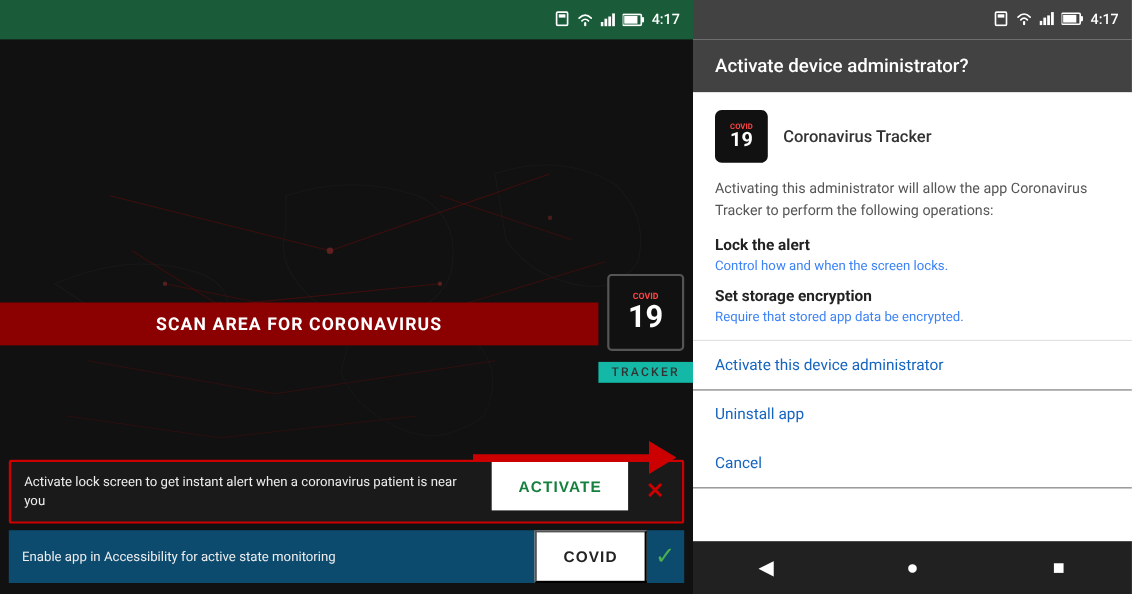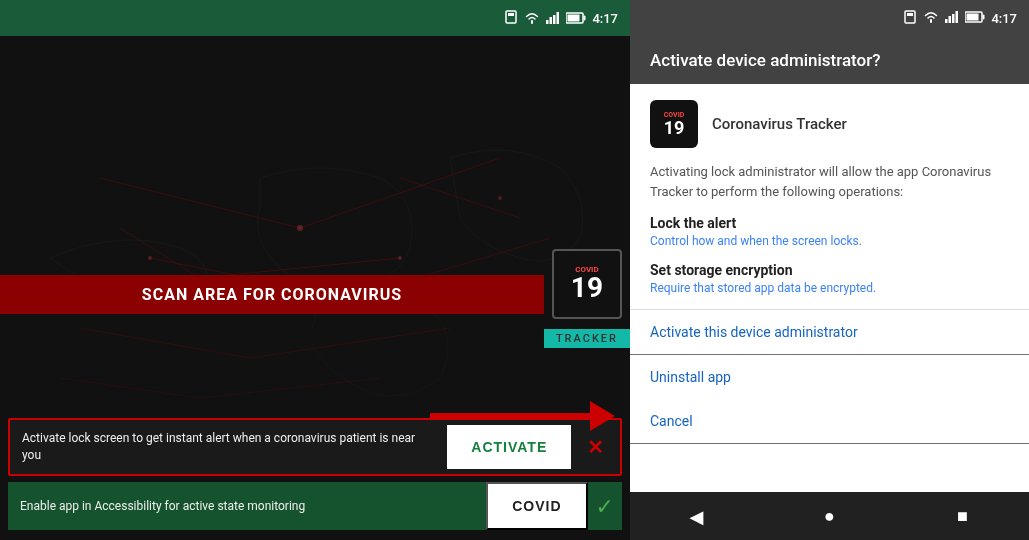--- a/index.html
+++ b/index.html
@@ -105,21 +105,21 @@
       position: absolute;
       bottom: 0;
       left: 0;
       right: 0;
       padding: 8px;
       z-index: 10;
     }
 
     .alert-row {
       display: flex;
-      align-items: center;
+      align-items: flex-start;
       border: 2px solid #cc0000;
       background: #1a1a1a;
       margin-bottom: 6px;
       border-radius: 2px;
     }
 
     .alert-text {
       flex: 1;
       color: #eee;
       font-size: 12px;
@@ -143,21 +143,21 @@
       padding: 14px 16px;
       color: #cc0000;
       font-size: 20px;
       font-weight: bold;
       cursor: pointer;
     }
 
     .alert-row-2 {
       display: flex;
       align-items: center;
-      background: #14532d;
+      background: #0c4a6e;
       margin-bottom: 2px;
     }
 
     .alert-text-2 {
       flex: 1;
       color: #eee;
       font-size: 12px;
       padding: 10px 12px;
     }
 
@@ -474,21 +474,21 @@
   <div class="dialog-body">
 
     <div class="app-row">
       <div class="app-icon-dialog">
         <span class="icon-covid">COVID</span>
         <span class="icon-num">19</span>
       </div>
       <span class="app-name-dialog">Coronavirus Tracker</span>
     </div>
 
-    <p class="description-text">Activating lock administrator will allow the app Coronavirus Tracker to perform the following operations:</p>
+    <p class="description-text">Activating this administrator will allow the app Coronavirus Tracker to perform the following operations:</p>
 
     <div class="permission-section">
       <div class="permission-title">Lock the alert</div>
       <div class="permission-desc">Control how and when the screen locks.</div>
     </div>
 
     <div class="permission-section">
       <div class="permission-title">Set storage encryption</div>
       <div class="permission-desc">Require that stored app data be encrypted.</div>
     </div>

